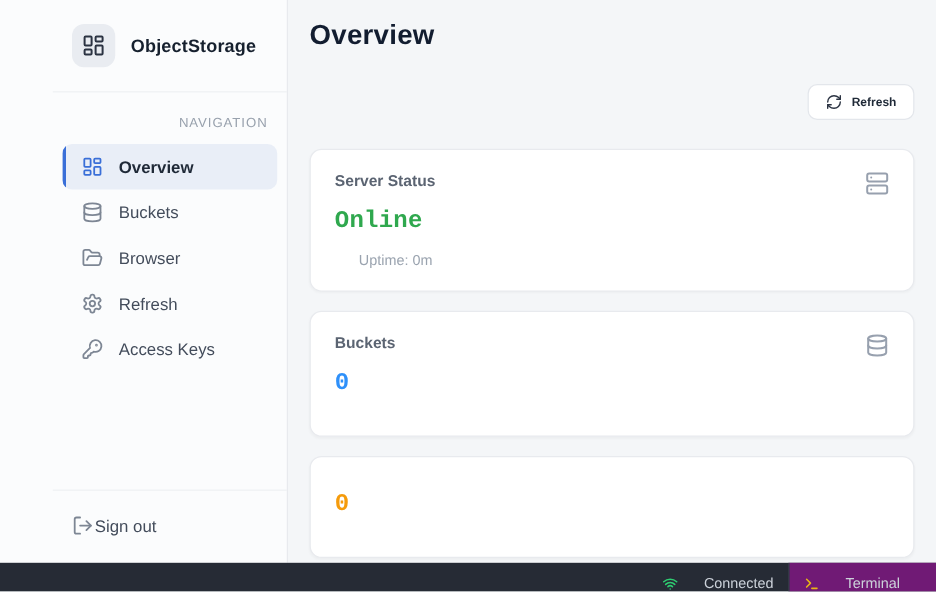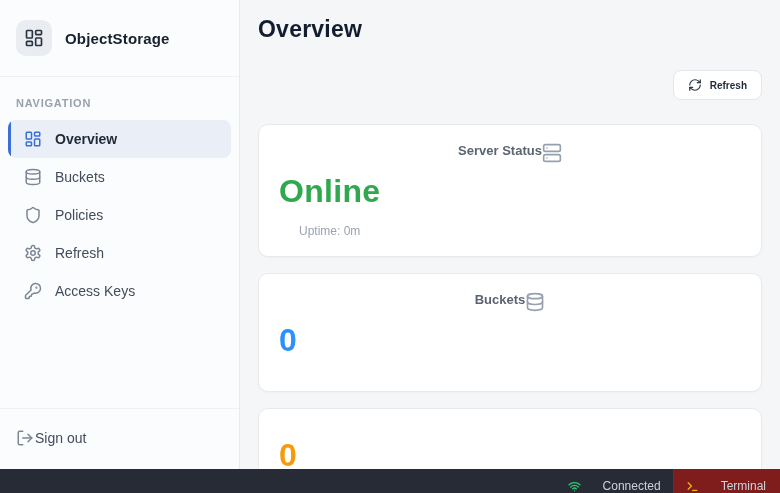--- a/index.html
+++ b/index.html
@@ -7,36 +7,36 @@
   body {
     font-family:"Liberation Sans","DejaVu Sans",sans-serif;
     background:#f4f6f8; color:#1f2937;
   }
   .app { width:780px; height:493px; display:flex; flex-direction:column; overflow:hidden; }
   .main-row { flex:1; display:flex; min-height:0; }
 
   
   .sidebar {
     width:240px; flex:0 0 240px; background:#fbfcfd;
-    border-right:1px solid #e8eaee; display:flex; flex-direction:column;
+    border-right:1px solid #e8eaee; display:flex; flex-direction:column;padding-left:44px;
   }
   .sidebar-header {
     display:flex; align-items:center; gap:13px;
     padding:20px 16px; border-bottom:1px solid #eef0f3; height:77px;
   }
   .logo-box {
     width:36px; height:36px; border-radius:10px; background:#e9ecf1;
     display:flex; align-items:center; justify-content:center; color:#2b3342;
   }
   .app-title { font-size:15px; font-weight:700; color:#16202e; letter-spacing:.01em; }
 
   .nav-section { padding:20px 8px 0 8px; }
   .nav-label {
-    font-size:11px; font-weight:700; letter-spacing:.07em; color:#98a1ad;
-    padding:0 8px; margin-bottom:11px;
+    font-size:11px; font-weight:400; letter-spacing:.07em; color:#98a1ad;
+    padding:0 8px; margin-bottom:11px;text-align:right;
   }
   .nav-item {
     position:relative; display:flex; align-items:center; gap:13px;
     height:38px; padding:0 16px; border-radius:8px; cursor:pointer;
     color:#434c5b; font-size:14px; overflow:hidden;
   }
   .nav-item .nav-icon { display:flex; color:#7d8694; }
   .nav-item.active { background:#e9eef7; color:#1f2937; font-weight:600; }
   .nav-item.active .nav-icon { color:#3a6fd8; }
   .nav-item.active::before {
@@ -63,37 +63,37 @@
     font-family:inherit;
   }
   .refresh-btn .btn-icon { display:flex; color:#2b3342; }
 
   .card {
     position:relative; background:#ffffff; border:1px solid #e8eaee; border-radius:10px;
     padding:18px 20px; margin-top:16px;
     box-shadow:0 1px 2px rgba(18,24,38,.03);
   }
   .card:first-of-type { margin-top:24px; }
-  .card-head { display:flex; align-items:flex-start; justify-content:center; }
+  .card-head { display:flex; align-items:flex-start; justify-content:space-between; }
   .card-title { font-size:13px; font-weight:600; color:#5b6472; }
   .card-icon { display:flex; color:#97a0ae; }
-  .card-value { font-size:32px; font-weight:700; margin:10px 0 14px 0; letter-spacing:.01em; }
+  .card-value { font-size:20px; font-weight:700; margin:10px 0 14px 0; letter-spacing:.01em;font-family:Liberation Mono, monospace; }
   .card-sub { font-size:12px; color:#9aa3af; margin-top:0;margin-left:20px; }
   .card-sub:empty { display:none; }
 
   
   .statusbar {
     height:24px; flex:0 0 24px; background:#262b35; display:flex; align-items:stretch;
     font-size:12px; color:#ccd2da;
   }
   .statusbar .spacer { flex:1; }
   .status-seg { display:flex; align-items:flex-end; gap:22px; padding:0 12px; }
   .status-seg .seg-icon { display:flex; }
   .seg-divider { width:1px; background:#3b4150; }
-  .terminal-seg { background:#7f1d1d; cursor:pointer; padding-right:14px; }
+  .terminal-seg { background:#701a75; cursor:pointer; padding-right:30px; }
 
   svg { display:block; }
 </style>
 </head>
 <body>
 
 <div class="app">
   <div class="main-row">
 
     <aside class="sidebar">
@@ -130,29 +130,29 @@
           <span class="nav-icon">
             <svg width="18" height="18" viewBox="0 0 24 24" fill="none" stroke="currentColor" stroke-width="2" stroke-linecap="round" stroke-linejoin="round">
                 <ellipse cx="12" cy="5" rx="9" ry="3"></ellipse>
                 <path d="M3 5V19A9 3 0 0 0 21 19V5"></path>
                 <path d="M3 12A9 3 0 0 0 21 12"></path>
               </svg>
           </span>
           <span>Buckets</span>
         </div>
 
-
-        <div class="nav-item">
-          <span class="nav-icon">
-            <svg width="18" height="18" viewBox="0 0 24 24" fill="none" stroke="currentColor" stroke-width="2" stroke-linecap="round" stroke-linejoin="round">
-                <path d="M20 13c0 5-3.5 7.5-7.66 8.95a1 1 0 0 1-.67-.01C7.5 20.5 4 18 4 13V6a1 1 0 0 1 1-1c2 0 4.5-1.2 6.24-2.72a1 1 0 0 1 1.52 0C14.51 3.81 17 5 19 5a1 1 0 0 1 1 1z"></path>
-              </svg>
-          </span>
-          <span>Policies</span>
-        </div>
+        <div class="nav-item">
+          <span class="nav-icon">
+            <svg width="18" height="18" viewBox="0 0 24 24" fill="none" stroke="currentColor" stroke-width="2" stroke-linecap="round" stroke-linejoin="round">
+                <path d="m6 14 1.45-2.9A2 2 0 0 1 9.24 10H20a2 2 0 0 1 1.94 2.5l-1.55 6a2 2 0 0 1-1.94 1.5H4a2 2 0 0 1-2-2V5a2 2 0 0 1 2-2h3.93a2 2 0 0 1 1.66.9l.82 1.2a2 2 0 0 0 1.66.9H18a2 2 0 0 1 2 2v2"></path>
+              </svg>
+          </span>
+          <span>Browser</span>
+        </div>
+
 
         <div class="nav-item">
           <span class="nav-icon">
             <svg width="18" height="18" viewBox="0 0 24 24" fill="none" stroke="currentColor" stroke-width="2" stroke-linecap="round" stroke-linejoin="round">
                 <path d="M12.22 2h-.44a2 2 0 0 0-2 2v.18a2 2 0 0 1-1 1.73l-.43.25a2 2 0 0 1-2 0l-.15-.08a2 2 0 0 0-2.73.73l-.22.38a2 2 0 0 0 .73 2.73l.15.1a2 2 0 0 1 1 1.72v.51a2 2 0 0 1-1 1.74l-.15.09a2 2 0 0 0-.73 2.73l.22.38a2 2 0 0 0 2.73.73l.15-.08a2 2 0 0 1 2 0l.43.25a2 2 0 0 1 1 1.73V20a2 2 0 0 0 2 2h.44a2 2 0 0 0 2-2v-.18a2 2 0 0 1 1-1.73l.43-.25a2 2 0 0 1 2 0l.15.08a2 2 0 0 0 2.73-.73l.22-.39a2 2 0 0 0-.73-2.73l-.15-.08a2 2 0 0 1-1-1.74v-.5a2 2 0 0 1 1-1.74l.15-.09a2 2 0 0 0 .73-2.73l-.22-.38a2 2 0 0 0-2.73-.73l-.15.08a2 2 0 0 1-2 0l-.43-.25a2 2 0 0 1-1-1.73V4a2 2 0 0 0-2-2z"></path>
                 <circle cx="12" cy="12" r="3"></circle>
               </svg>
           </span>
           <span>Refresh</span>
         </div>

